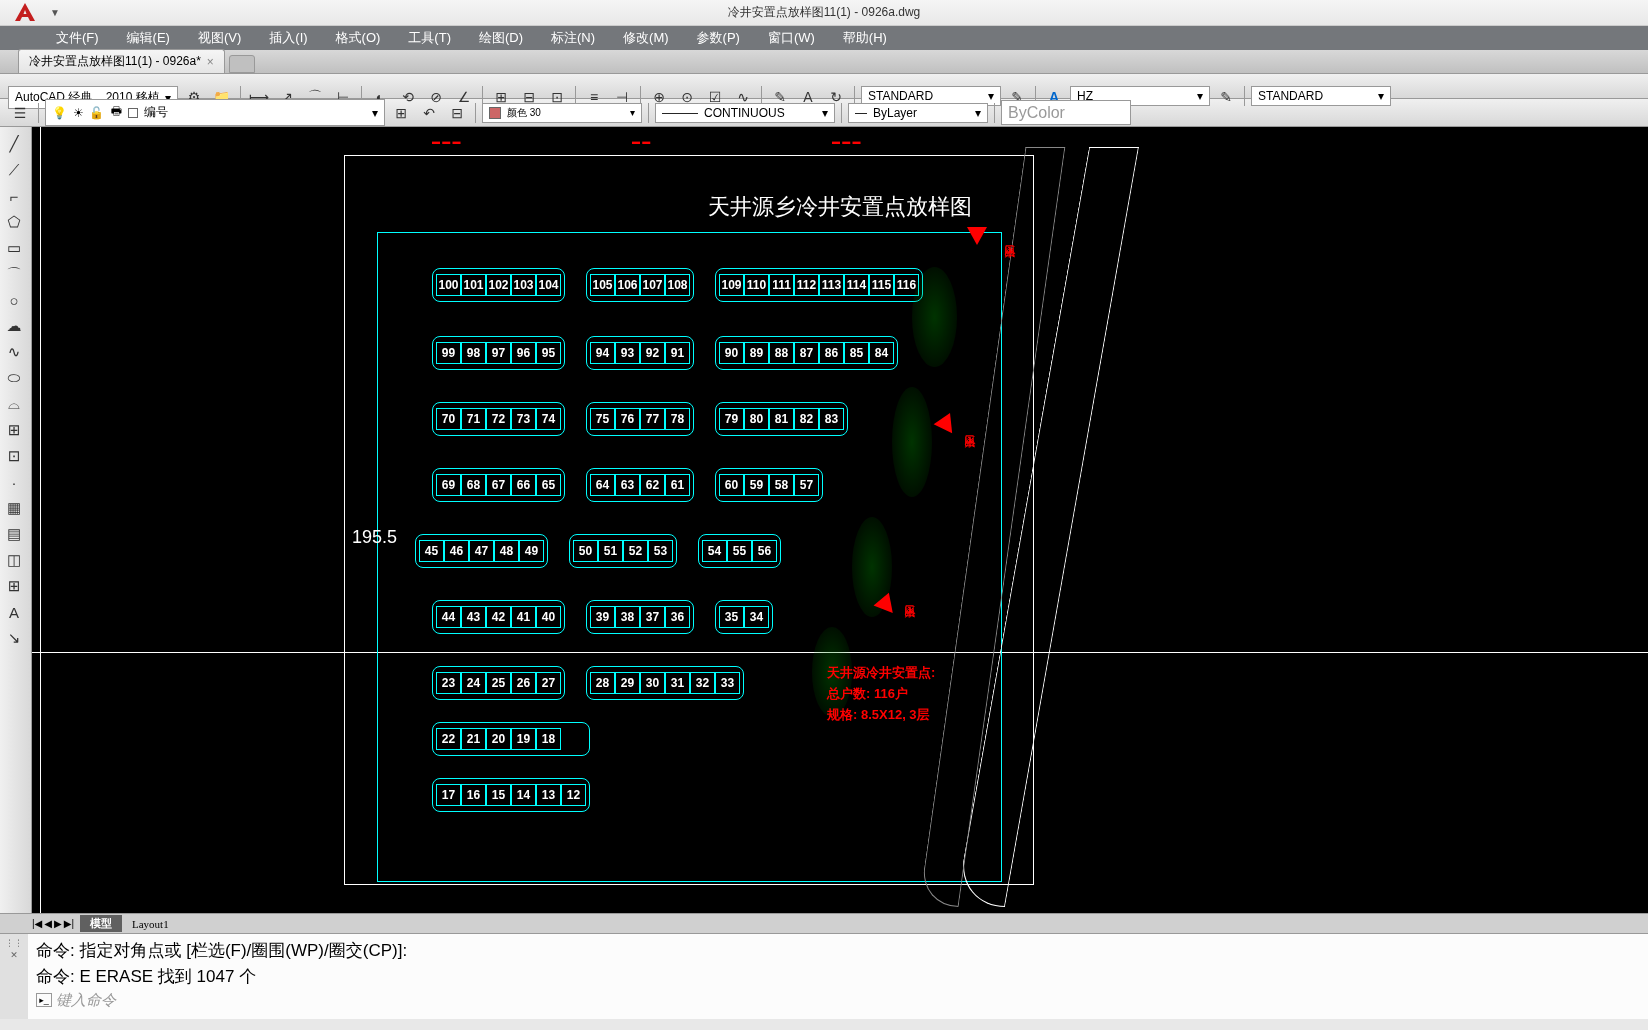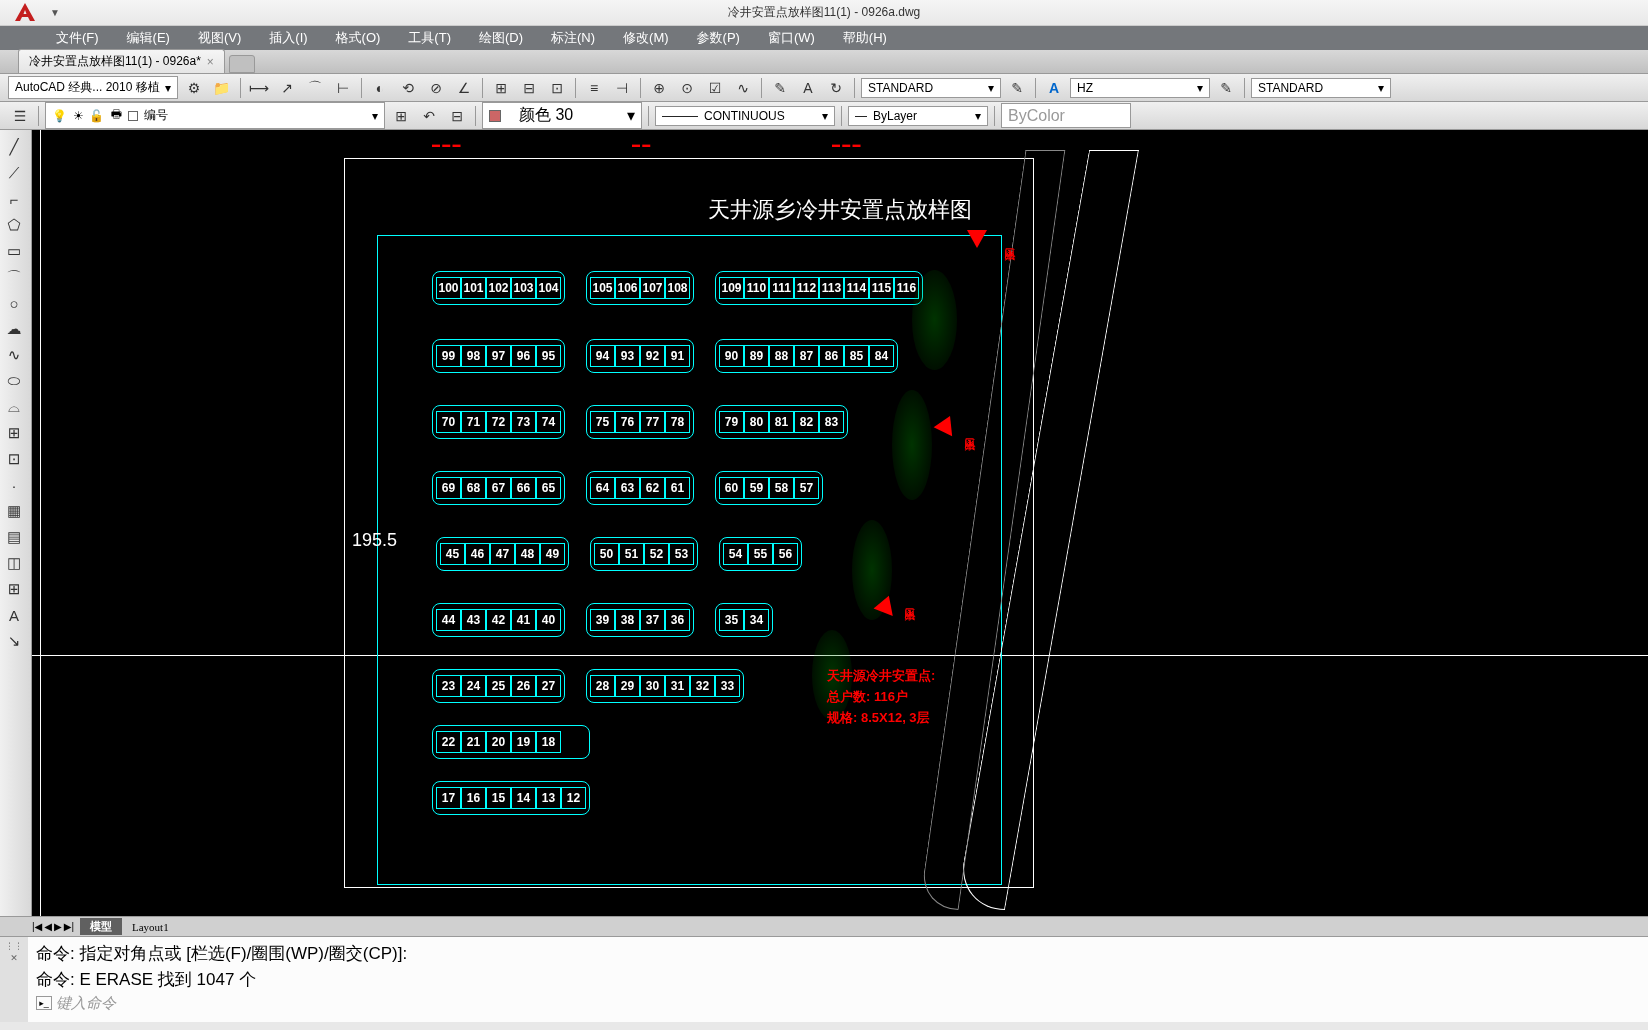--- a/index.html
+++ b/index.html
@@ -12,32 +12,32 @@
 .dropdown-arrow { margin-left: 6px; font-size: 10px; color: #555; }
 
 .menubar { height: 24px; background: #74777b; display: flex; align-items: center; padding-left: 56px; gap: 28px; }
 .menu-item { color: #fff; font-size: 13px; cursor: pointer; }
 
 .doc-tabs { height: 24px; background: linear-gradient(#d8d8d8, #c0c0c0); display: flex; align-items: flex-end; padding-left: 18px; border-bottom: 1px solid #999; }
 .doc-tab { background: linear-gradient(#f5f5f5, #e5e5e5); padding: 3px 10px; font-size: 12px; border: 1px solid #999; border-bottom: none; border-radius: 3px 3px 0 0; display: flex; align-items: center; gap: 6px; }
 .doc-tab-close { color: #888; cursor: pointer; }
 .doc-tab-new { width: 26px; height: 18px; background: #c0c0c0; margin-left: 4px; border-radius: 3px 3px 0 0; border: 1px solid #999; }
 
-.toolbar1 { height: 28px; background: linear-gradient(#f0f0f0, #d8d8d8); border-bottom: 1px solid #999; display: flex; align-items: center; padding: 4px 8px; gap: 4px; }
+.toolbar1 { height: 20px; background: linear-gradient(#f0f0f0, #d8d8d8); border-bottom: 1px solid #999; display: flex; align-items: flex-start; padding: 12px 8px; gap: 4px; }
 .workspace-sel { background: #fff; border: 1px solid #999; padding: 2px 6px; font-size: 12px; width: 170px; display: flex; align-items: center; justify-content: space-between; }
 .tool-btn { width: 24px; height: 22px; display: flex; align-items: center; justify-content: center; cursor: pointer; font-size: 14px; color: #333; }
 .tool-sep { width: 1px; height: 20px; background: #999; margin: 0 2px; }
 .style-sel { background: #fff; border: 1px solid #999; padding: 2px 6px; font-size: 12px; width: 140px; display: flex; align-items: center; justify-content: space-between; font-family: monospace; }
 
 .toolbar2 { height: 28px; background: linear-gradient(#f0f0f0, #d8d8d8); border-bottom: 1px solid #999; display: flex; align-items: center; padding: 0 8px; gap: 4px; }
 .layer-sel { background: #fff; border: 1px solid #999; padding: 2px 6px; font-size: 12px; width: 340px; display: flex; align-items: center; gap: 6px; }
 .layer-bulb { color: #ffcc00; }
 .linetype-sel { background: #fff; border: 1px solid #999; padding: 2px 6px; font-size: 12px; width: 180px; display: flex; align-items: center; justify-content: center; gap: 6px; font-family: monospace; }
 .lineweight-sel { background: #fff; border: 1px solid #999; padding: 2px 6px; font-size: 12px; width: 140px; display: flex; align-items: center; gap: 6px; font-family: monospace; }
-.color-sel { background: #fff; border: 1px solid #999; padding: 2px 6px; font-size: 16px; width: 160px; display: flex; align-items: center; gap: 18px; }
+.color-sel { background: #fff; border: 1px solid #999; padding: 2px 6px; font-size: 10px; width: 160px; display: flex; align-items: center; gap: 6px; }
 .color-swatch { width: 12px; height: 12px; background: #c66; border: 1px solid #666; }
 .plot-sel { background: #fff; border: 1px solid #999; padding: 2px 6px; font-size: 16px; width: 130px; font-family: monospace; color: #999; }
 
 .workarea { position: relative; height: 786px; display: flex; background: #000; }
 .left-toolbar { width: 32px; background: linear-gradient(90deg, #f0f0f0, #d8d8d8); border-right: 1px solid #999; display: flex; flex-direction: column; padding: 4px 0; }
 .left-btn { width: 28px; height: 26px; display: flex; align-items: center; justify-content: center; cursor: pointer; font-size: 15px; color: #333; }
 
 .canvas { flex: 1; background: #000; position: relative; overflow: hidden; }
 .crosshair-h { position: absolute; height: 1px; background: #fff; left: 0; right: 0; top: 525px; }
 .crosshair-v { position: absolute; width: 1px; background: #fff; top: 0; bottom: 0; left: 8px; }
@@ -321,21 +321,21 @@
           <div class="plot-cell">62</div>
           <div class="plot-cell">61</div>
         </div>
         <div class="plot-group">
           <div class="plot-cell">60</div>
           <div class="plot-cell">59</div>
           <div class="plot-cell">58</div>
           <div class="plot-cell">57</div>
         </div>
       </div>
-    <div class="plot-row" style="top:388px;left:404px;">
+    <div class="plot-row" style="top:388px;left:383px;">
         <div class="plot-group">
           <div class="plot-cell">45</div>
           <div class="plot-cell">46</div>
           <div class="plot-cell">47</div>
           <div class="plot-cell">48</div>
           <div class="plot-cell">49</div>
         </div>
         <div class="plot-group">
           <div class="plot-cell">50</div>
           <div class="plot-cell">51</div>

